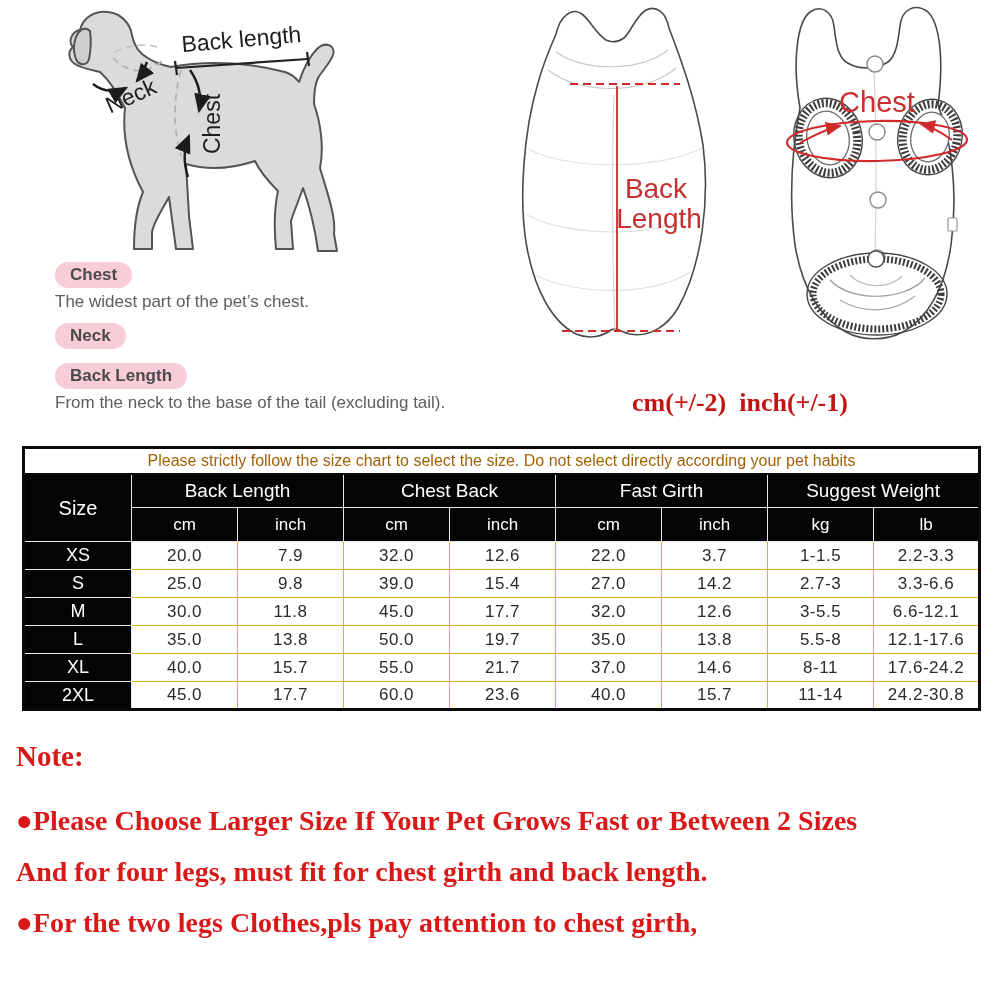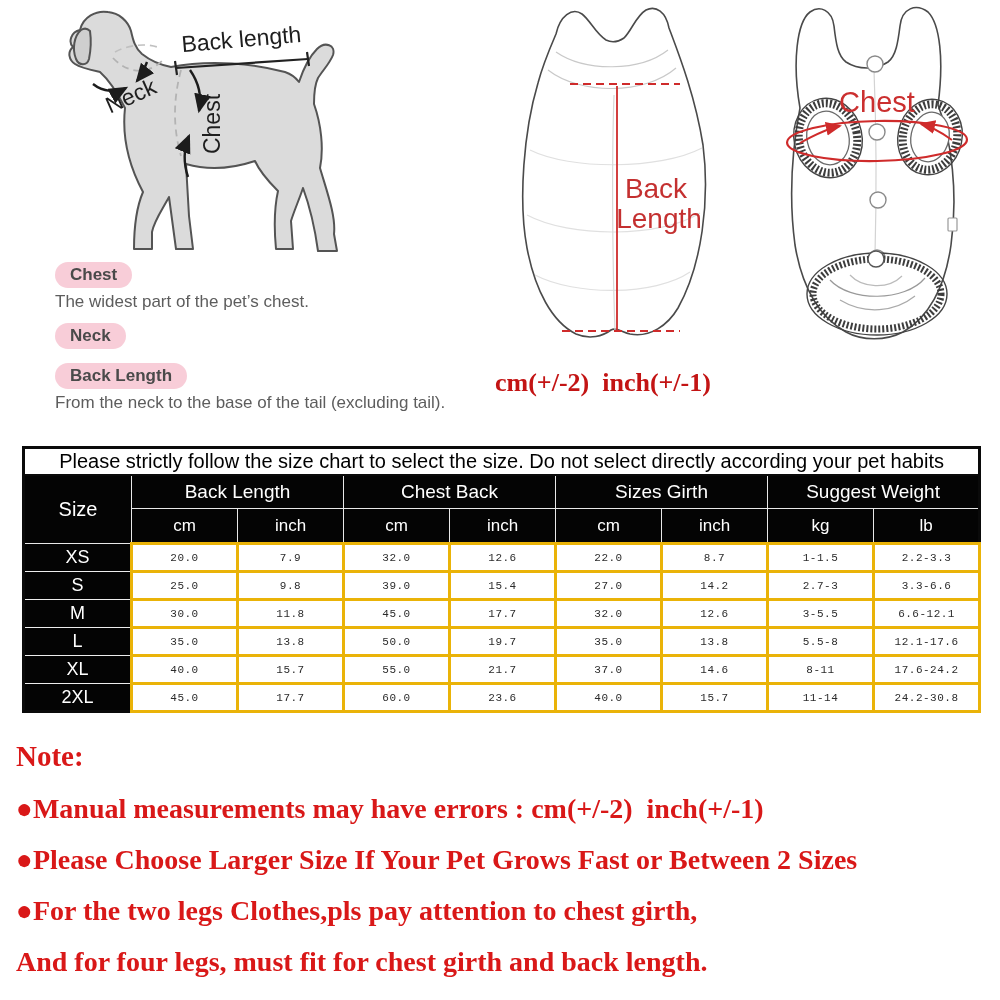--- a/index.html
+++ b/index.html
@@ -6,41 +6,41 @@
   #canvas{position:relative;width:1000px;height:1000px;background:#ffffff;overflow:hidden;
           font-family:"Liberation Sans",sans-serif;}
   svg{position:absolute;}
   
   .defs{position:absolute;left:55px;top:262px;width:430px;}
   .def-item{margin-bottom:11px;}
   .pill{display:inline-block;background:#f8cdd8;color:#4a4a4a;font-weight:bold;
         font-size:17px;padding:3px 15px;border-radius:13px;margin-bottom:3px;}
   .def-text{font-size:17px;color:#5d5d5d;line-height:1.25;}
   
-  .tolerance{position:absolute;left:495px;top:368px;width:490px;text-align:left;
+  .tolerance{position:absolute;left:495px;top:388px;width:490px;text-align:center;
              font-family:"Liberation Serif",serif;font-weight:bold;font-size:26px;
              color:#c31414;white-space:pre;}
   
   .size-table{position:absolute;left:22px;top:446px;width:956px;border-collapse:collapse;
               table-layout:fixed;border:3px solid #0a0a0a;}
   .size-table td,.size-table th{text-align:center;vertical-align:middle;overflow:hidden;}
-  .notice-cell{background:#ffffff;color:#000000;font-size:20px;height:22px;
+  .notice-cell{background:#ffffff;color:#a16207;font-size:16px;height:22px;
                border-bottom:2px solid #0a0a0a;font-weight:normal;}
   .size-table th{background:#040404;color:#ffffff;font-weight:normal;border:1px solid #e8e8e8;}
   .group-h{font-size:19px;height:30px;}
   .sub-h{font-size:17px;height:31px;}
   .size-h{font-size:20px;}
   .size-cell{background:#040404;color:#ffffff;font-size:18px;border:1px solid #ededed;}
-  .val-cell{background:#ffffff;color:#2b2b2b;border:3px solid #eab308;
-            font-family:Liberation Mono, monospace;font-size:11px;letter-spacing:0.5px;}
+  .val-cell{background:#ffffff;color:#2b2b2b;border:1px solid #eab308;
+            font-family:Liberation Sans, sans-serif;font-size:17px;letter-spacing:0.5px;}
   .data-row{height:28px;}
   
   .notes{position:absolute;left:16px;top:740px;width:975px;
          font-family:"Liberation Serif",serif;font-weight:bold;color:#d91818;}
-  .note-title{font-size:29px;margin-bottom:20px;}
+  .note-title{font-size:29px;margin-bottom:32px;}
   .note-line{font-size:28px;margin-bottom:19px;white-space:pre;}
 </style>
 </head>
 <body>
 
 <div id="canvas">
 
   <svg viewBox="30 0 450 275" style="left:30px;top:0;width:450px;height:275px">
     <defs>
       <marker id="ah" markerWidth="9" markerHeight="8" refX="7" refY="3.5" orient="auto">
@@ -168,41 +168,41 @@
         <col style="width:106px">
     </colgroup>
     <tbody>
         <tr>
       <td class="notice-cell" colspan="9">Please strictly follow the size chart to select the size. Do not select directly according your pet habits</td>
     </tr>
     <tr>
       <th class="size-h" rowspan="2">Size</th>
       <th class="group-h" colspan="2">Back Length</th>
       <th class="group-h" colspan="2">Chest Back</th>
-      <th class="group-h" colspan="2">Sizes Girth</th>
+      <th class="group-h" colspan="2">Fast Girth</th>
       <th class="group-h" colspan="2">Suggest Weight</th>
     </tr>
     <tr>
       <th class="sub-h">cm</th>
       <th class="sub-h">inch</th>
       <th class="sub-h">cm</th>
       <th class="sub-h">inch</th>
       <th class="sub-h">cm</th>
       <th class="sub-h">inch</th>
       <th class="sub-h">kg</th>
       <th class="sub-h">lb</th>
     </tr>
     <tr class="data-row">
       <td class="size-cell">XS</td>
       <td class="val-cell">20.0</td>
       <td class="val-cell">7.9</td>
       <td class="val-cell">32.0</td>
       <td class="val-cell">12.6</td>
       <td class="val-cell">22.0</td>
-      <td class="val-cell">8.7</td>
+      <td class="val-cell">3.7</td>
       <td class="val-cell">1-1.5</td>
       <td class="val-cell">2.2-3.3</td>
     </tr>
     <tr class="data-row">
       <td class="size-cell">S</td>
       <td class="val-cell">25.0</td>
       <td class="val-cell">9.8</td>
       <td class="val-cell">39.0</td>
       <td class="val-cell">15.4</td>
       <td class="val-cell">27.0</td>
@@ -252,19 +252,18 @@
       <td class="val-cell">40.0</td>
       <td class="val-cell">15.7</td>
       <td class="val-cell">11-14</td>
       <td class="val-cell">24.2-30.8</td>
     </tr>
   </tbody>
     </table>
 
   <div class="notes">
     <div class="note-title">Note:</div>
-    <div class="note-line">●Manual measurements may have errors : cm(+/-2)  inch(+/-1)</div>
     <div class="note-line">●Please Choose Larger Size If Your Pet Grows Fast or Between 2 Sizes</div>
+    <div class="note-line">And for four legs, must fit for chest girth and back length.</div>
     <div class="note-line">●For the two legs Clothes,pls pay attention to chest girth,</div>
-    <div class="note-line">And for four legs, must fit for chest girth and back length.</div>
   </div>
 
 </div>
 
 </body></html>

